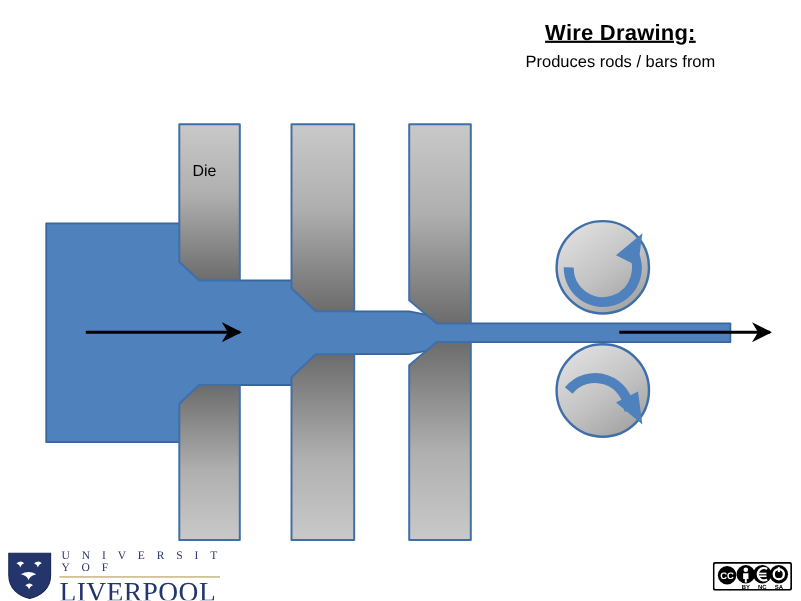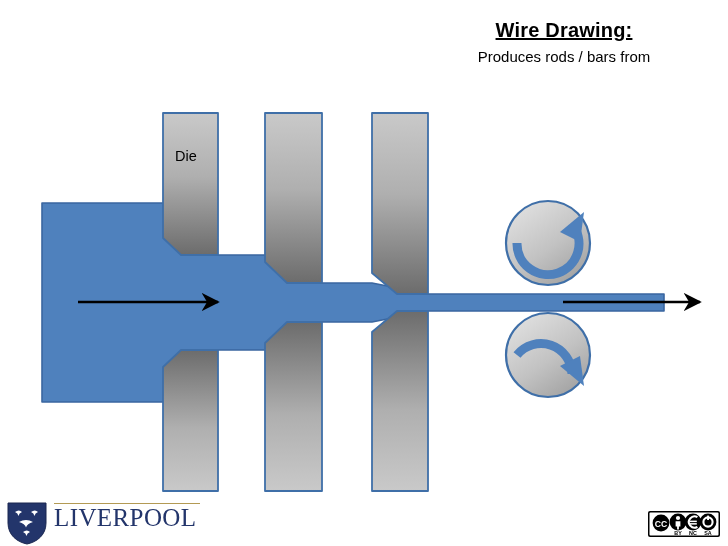--- a/index.html
+++ b/index.html
@@ -207,20 +207,21 @@
       <path d="M 2 2 L 40 2 L 40 22 C 40 34 31 41 21 43 C 11 41 2 34 2 22 Z" fill="#23356b" stroke="#1a2750" stroke-width="1"></path>
 
       <g fill="#ffffff">
         <path d="M 9 11 q 4 -3 7 0 q -3 1 -3.5 4 q -0.6 -3 -3.5 -4 z"></path>
         <path d="M 25 11 q 4 -3 7 0 q -3 1 -3.5 4 q -0.6 -3 -3.5 -4 z"></path>
         <path d="M 13 21 q 7 -4 14 0 q -6 1.5 -7 5.5 q -1 -4 -7 -5.5 z"></path>
         <path d="M 17 31 q 4 -3 7 0 q -3 1 -3.5 4 q -0.6 -3 -3.5 -4 z"></path>
       </g>
     </svg>
     <div id="uol-wordmark">
+      <div id="uol-university-of">U N I V E R S I T Y   O F</div>
       <div id="uol-rule"></div>
       <div id="uol-liverpool">LIVERPOOL</div>
     </div>
   </div>
 
   <svg id="cc-badge" viewBox="0 0 72 26">
     <rect x="0" y="0" width="72" height="26" rx="2" fill="#000000"></rect>
     <rect x="1.5" y="1.5" width="69" height="23" rx="1" fill="#ffffff"></rect>
 
     <g>

